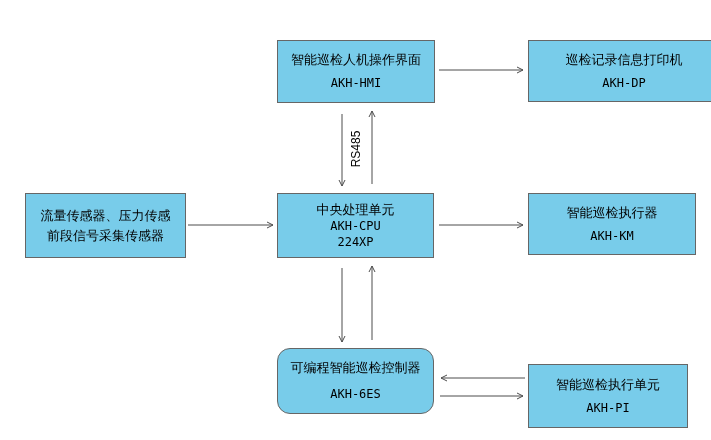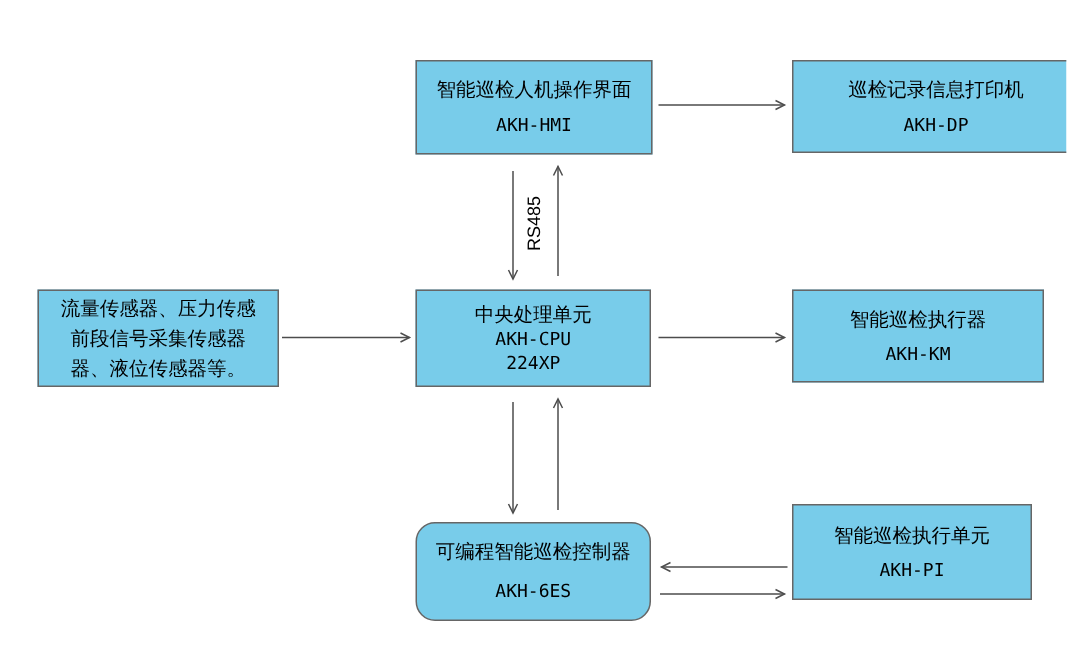--- a/index.html
+++ b/index.html
@@ -42,21 +42,21 @@
   .box.three-sensor .zh { line-height: 20px; }
   .box.three-cpu .zh, .box.three-cpu .code { line-height: 16px; }
   .box.plc { gap: 6px; border-radius: 13px; }
 
   #box-hmi     { left: 277px; top: 40px;  width: 158px; height: 63px; }
   #box-dp      { left: 528px; top: 40px;  width: 192px; height: 62px; }
   #box-sensors { left: 25px;  top: 193px; width: 161px; height: 65px; }
   #box-cpu     { left: 277px; top: 193px; width: 157px; height: 65px; }
   #box-km      { left: 528px; top: 193px; width: 168px; height: 62px; }
   #box-plc     { left: 277px; top: 348px; width: 157px; height: 66px; }
-  #box-pi      { left: 528px; top: 336px; width: 160px; height: 64px; }
+  #box-pi      { left: 528px; top: 364px; width: 160px; height: 64px; }
 
   #arrows {
     position: absolute;
     left: 0;
     top: 0;
     pointer-events: none;
   }
   #rs485-label {
     position: absolute;
     left: 321px;
@@ -98,21 +98,20 @@
   </div>
 
   <div class="box two" id="box-dp">
     <div class="zh">巡检记录信息打印机</div>
     <div class="code">AKH-DP</div>
   </div>
 
   <div class="box three-sensor" id="box-sensors">
     <div class="zh">流量传感器、压力传感</div>
     <div class="zh">前段信号采集传感器</div>
-    <div class="zh">器、液位传感器等。</div>
   </div>
 
   <div class="box three-cpu" id="box-cpu">
     <div class="zh">中央处理单元</div>
     <div class="code">AKH-CPU</div>
     <div class="code">224XP</div>
   </div>
 
   <div class="box two" id="box-km">
     <div class="zh">智能巡检执行器</div>

